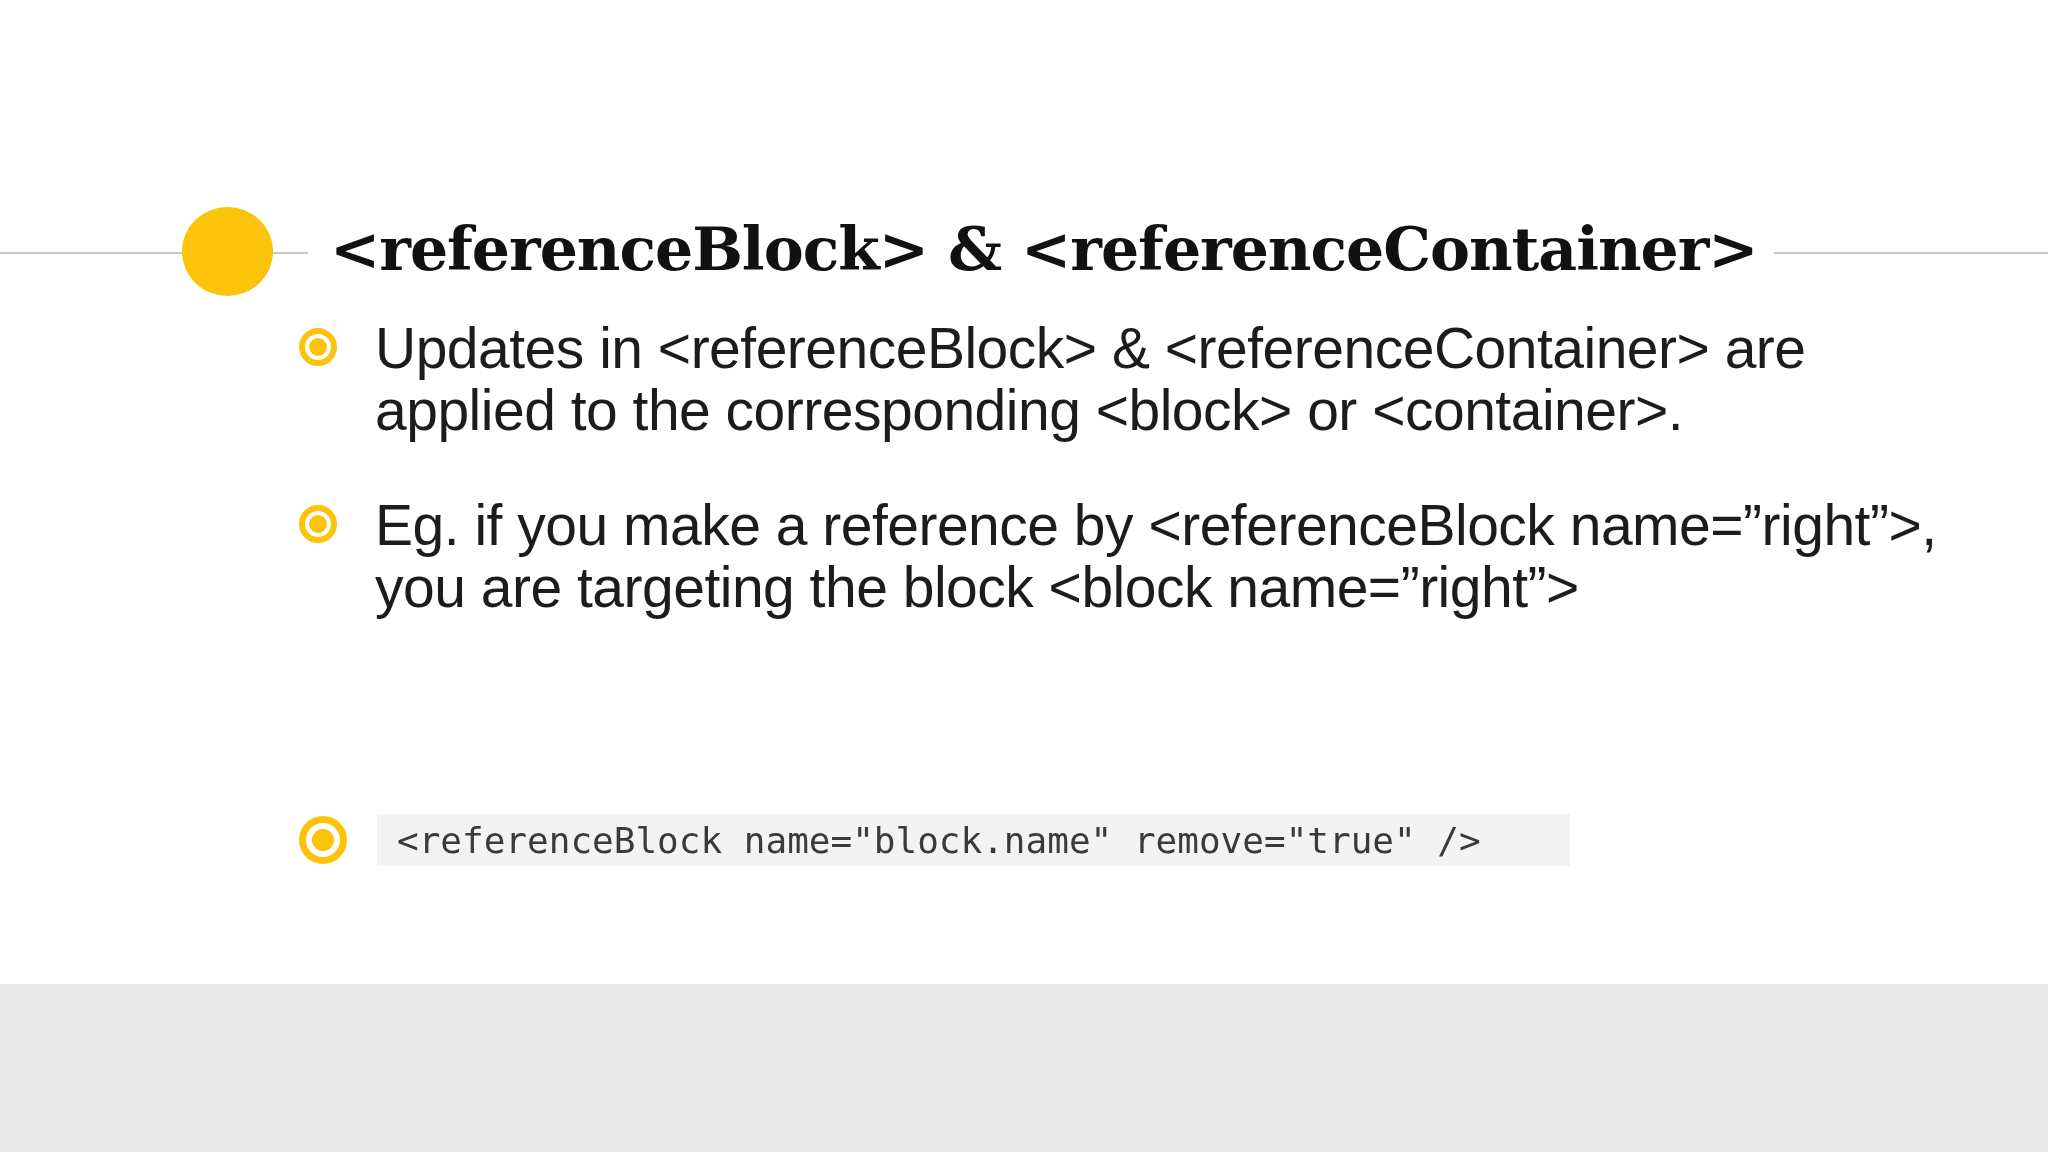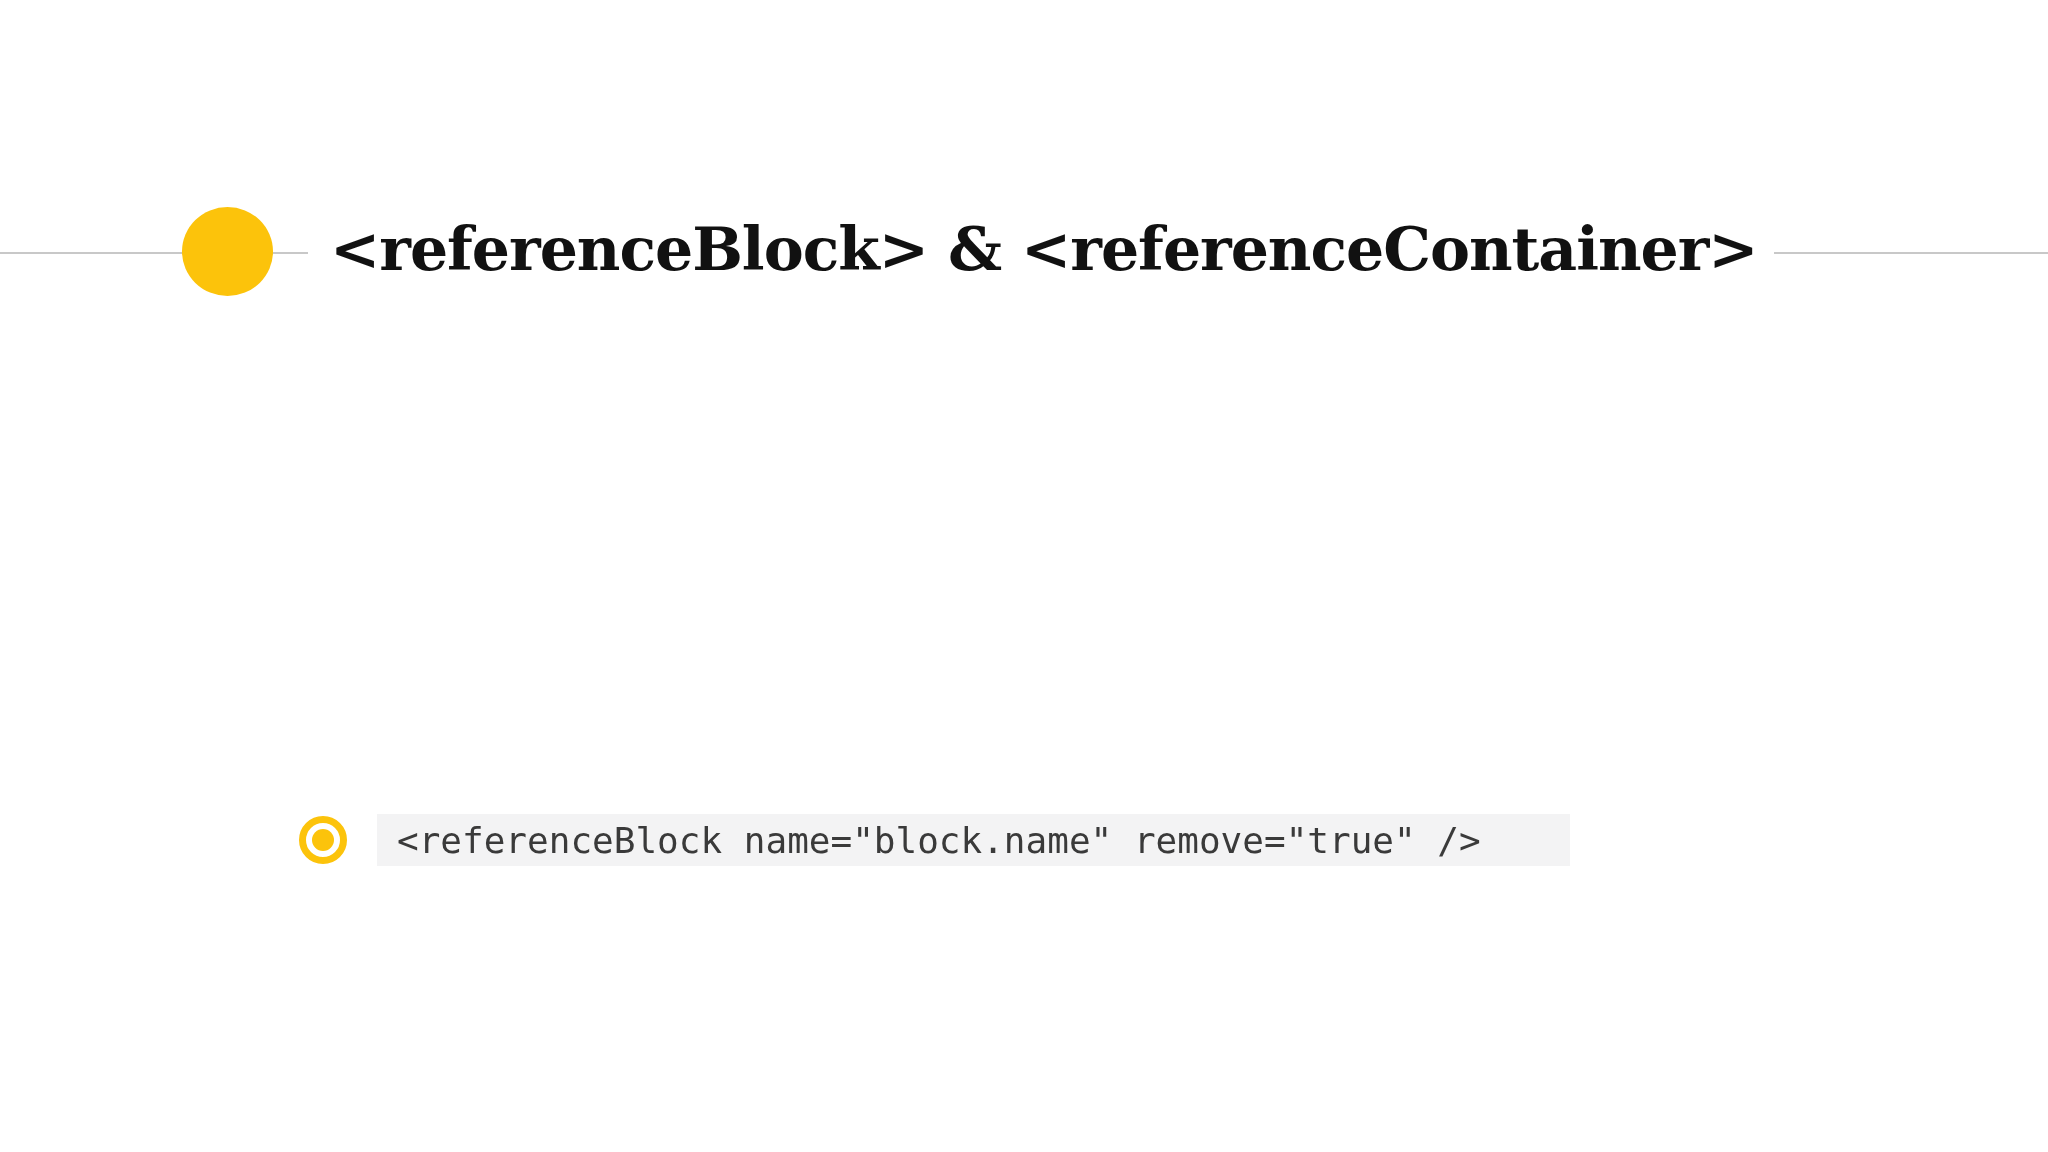--- a/index.html
+++ b/index.html
@@ -9,21 +9,21 @@
     --body-text:#1C1C1C;
     --code-text:#3A3A3A;
     --code-bg:#F3F3F4;
     --bg:#FFFFFF;
   }
   *{margin:0;padding:0;box-sizing:border-box;}
   html,body{width:2048px;height:1152px;}
   body{background:#e9e9e9;font-family:"Liberation Sans",sans-serif;}
   .slide{
     position:relative;
-    width:2048px;height:1152px;
+    width:2048px;height:984px;
     background:var(--bg);
     overflow:hidden;
     text-decoration:underline;
   }
   
   .divider{
     position:absolute;
     left:0;right:0;top:252px;
     height:2px;
     background:var(--divider);
@@ -107,21 +107,31 @@
 <body>
 
 <div class="slide">
 
   <div class="divider"></div>
 
   <div class="accent-circle"></div>
 
   <h1 class="slide-title">&lt;referenceBlock&gt; &amp; &lt;referenceContainer&gt;</h1>
 
+  <div class="bullet-row row-1">
+    <span class="bullet-dot"></span>
+    <div class="bullet-text">Updates in &lt;referenceBlock&gt; &amp; &lt;referenceContainer&gt; are
+applied to the corresponding &lt;block&gt; or &lt;container&gt;.</div>
+  </div>
 
+  <div class="bullet-row row-2">
+    <span class="bullet-dot"></span>
+    <div class="bullet-text">Eg. if you make a reference by &lt;referenceBlock name=”right”&gt;,
+you are targeting the block &lt;block name=”right”&gt;</div>
+  </div>
 
 
   <div class="bullet-row row-4">
     <span class="bullet-dot large"></span>
     <div class="code-chip">&lt;referenceBlock name="block.name" remove="true" /&gt;</div>
   </div>
 
 </div>
 
 </body></html>

